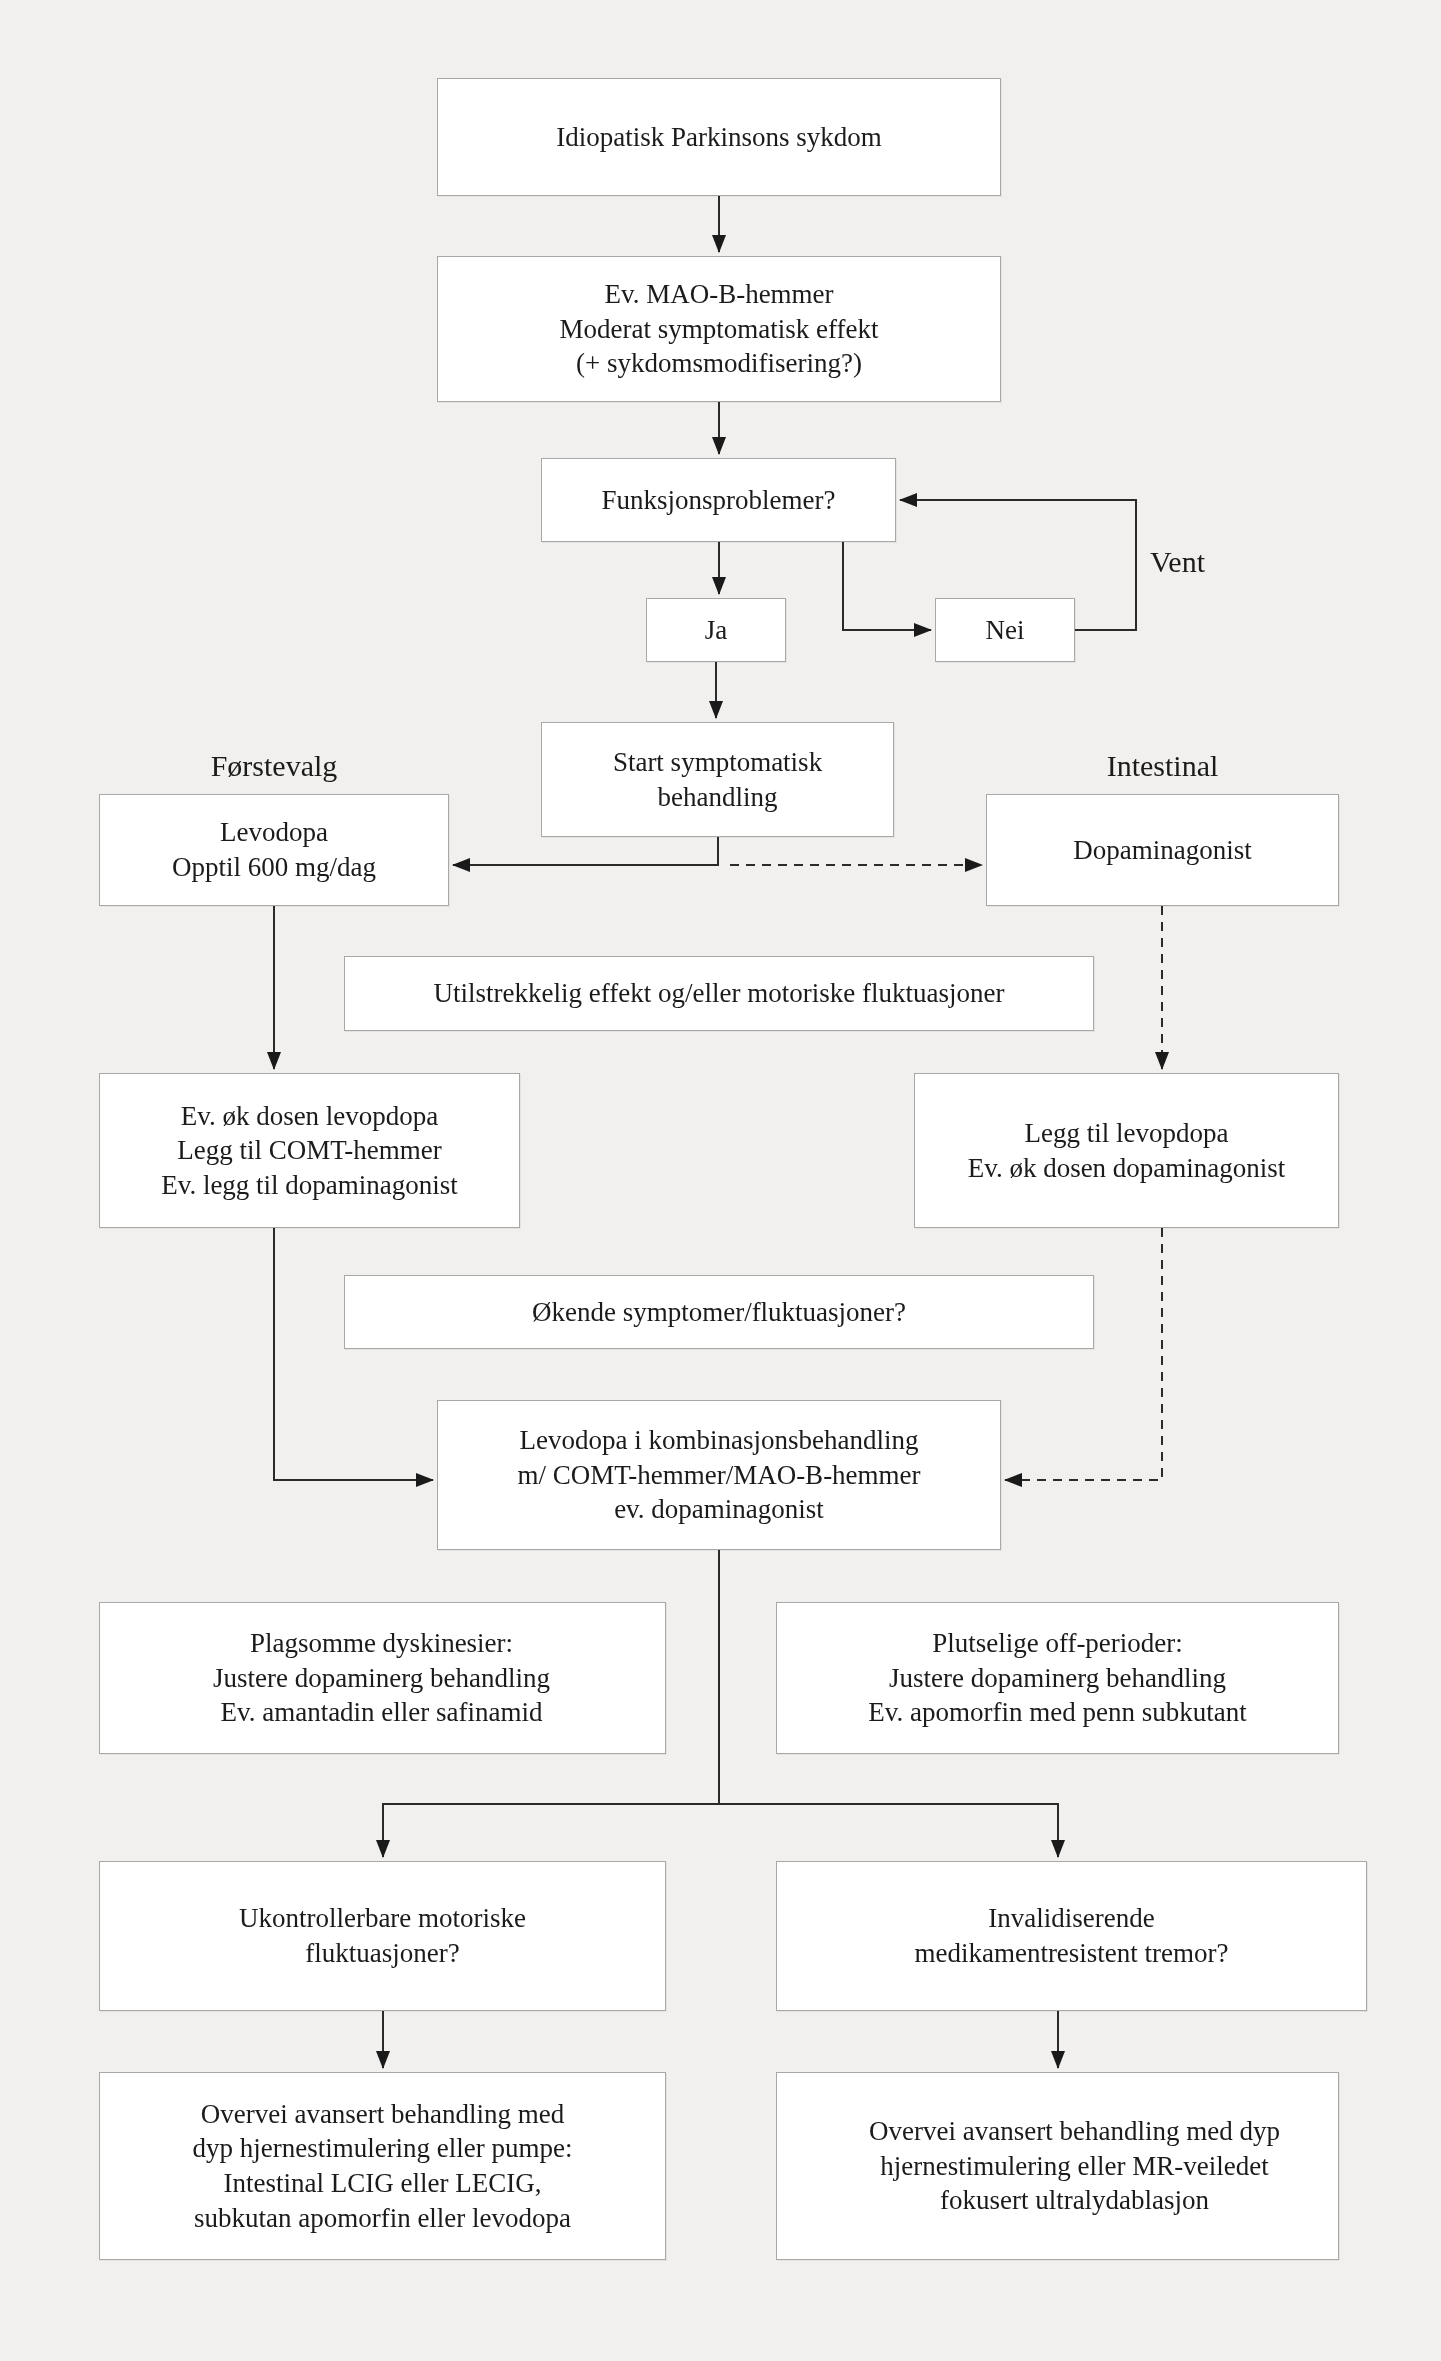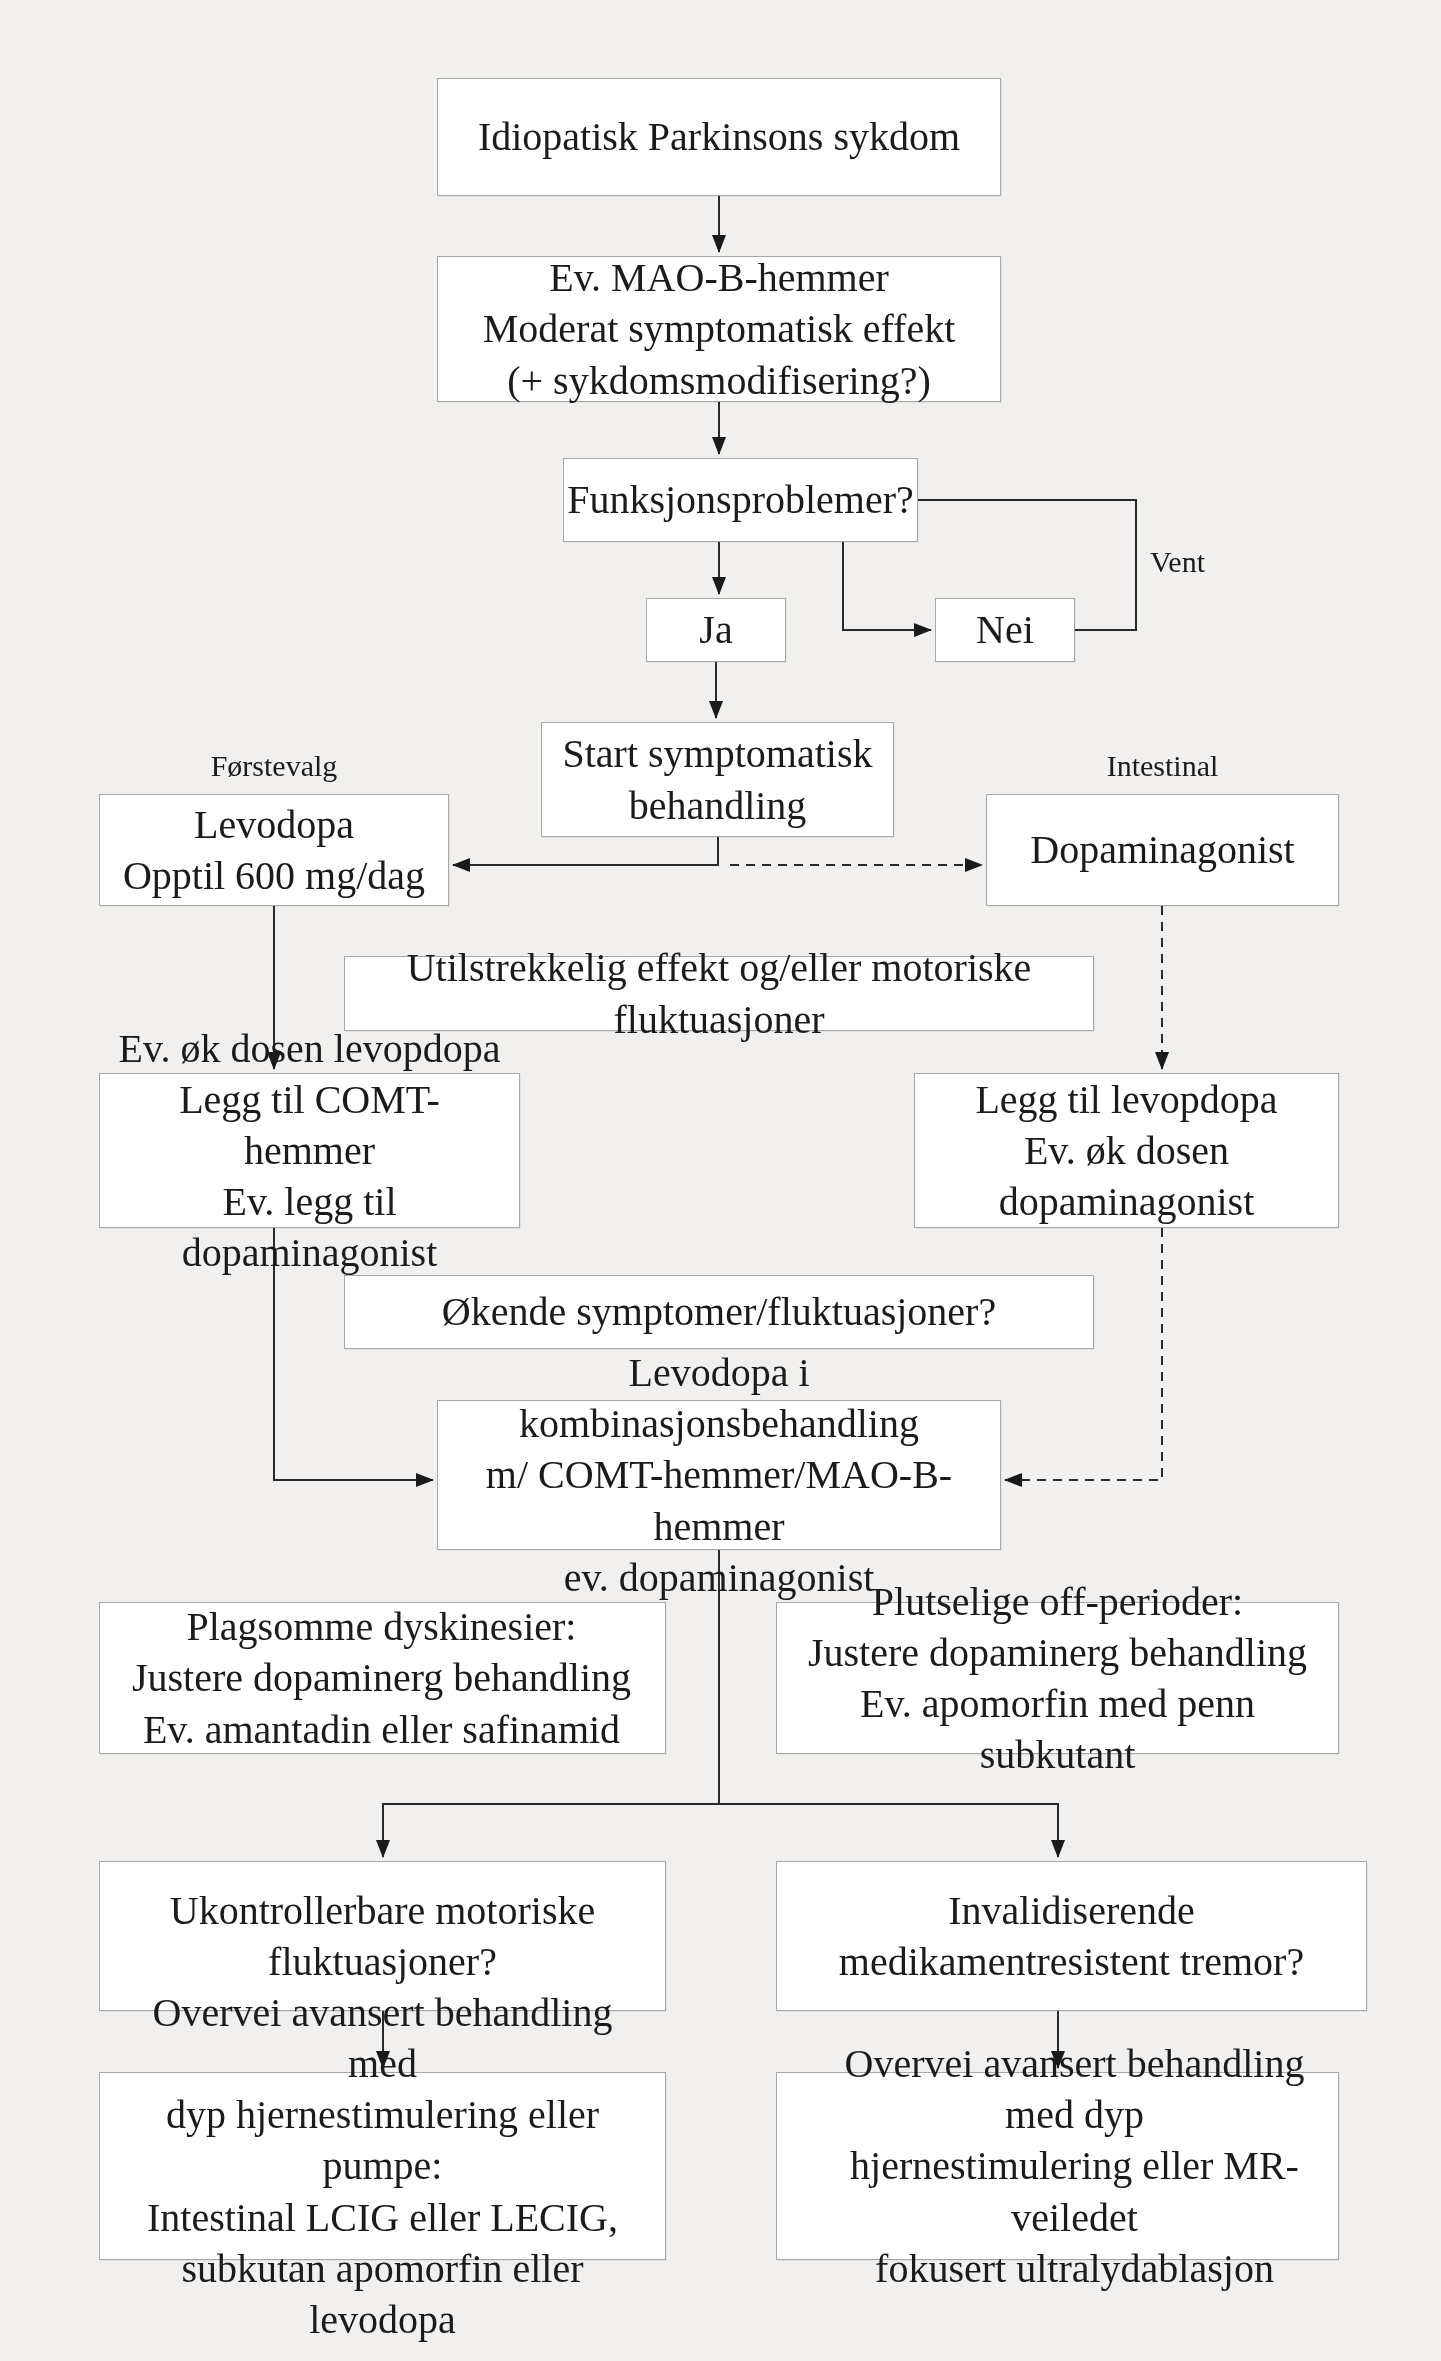--- a/index.html
+++ b/index.html
@@ -10,30 +10,30 @@
     color:var(--text,#1b1b1b);
   }
   .connectors{position:absolute;left:0;top:0;width:1441px;height:2361px;}
   .node{
     position:absolute;box-sizing:border-box;
     background:var(--boxfill,#fff);
     border:1px solid var(--boxborder,#aaa8a4);
     box-shadow:1px 1px 0 rgba(0,0,0,0.05);
     display:flex;align-items:center;justify-content:center;
     text-align:center;white-space:pre-line;
-    font-size:40px;line-height:1.28;padding:6px 14px;
+    font-size:27px;line-height:1.28;padding:6px 14px;
   }
   .flabel{
     position:absolute;font-size:30px;line-height:1.2;
     text-align:center;white-space:pre-line;
   }
   
   #n-idiopatisk      {left:437px;top:78px;  width:564px;height:118px;}
   #n-mao             {left:437px;top:256px; width:564px;height:146px;}
-  #n-funksjon        {left:563px;top:458px; width:355px;height:84px;}
+  #n-funksjon        {left:541px;top:458px; width:355px;height:84px;}
   #n-ja              {left:646px;top:598px; width:140px;height:64px;}
   #n-nei             {left:935px;top:598px; width:140px;height:64px;}
   #n-start           {left:541px;top:722px; width:353px;height:115px;}
   #n-levodopa        {left:99px; top:794px; width:350px;height:112px;}
   #n-dopaminagonist  {left:986px;top:794px; width:353px;height:112px;}
   #n-utilstrekkelig  {left:344px;top:956px; width:750px;height:75px;}
   #n-okdosen         {left:99px; top:1073px;width:421px;height:155px;}
   #n-leggtil         {left:914px;top:1073px;width:425px;height:155px;}
   #n-okende          {left:344px;top:1275px;width:750px;height:74px;}
   #n-kombinasjon     {left:437px;top:1400px;width:564px;height:150px;}

